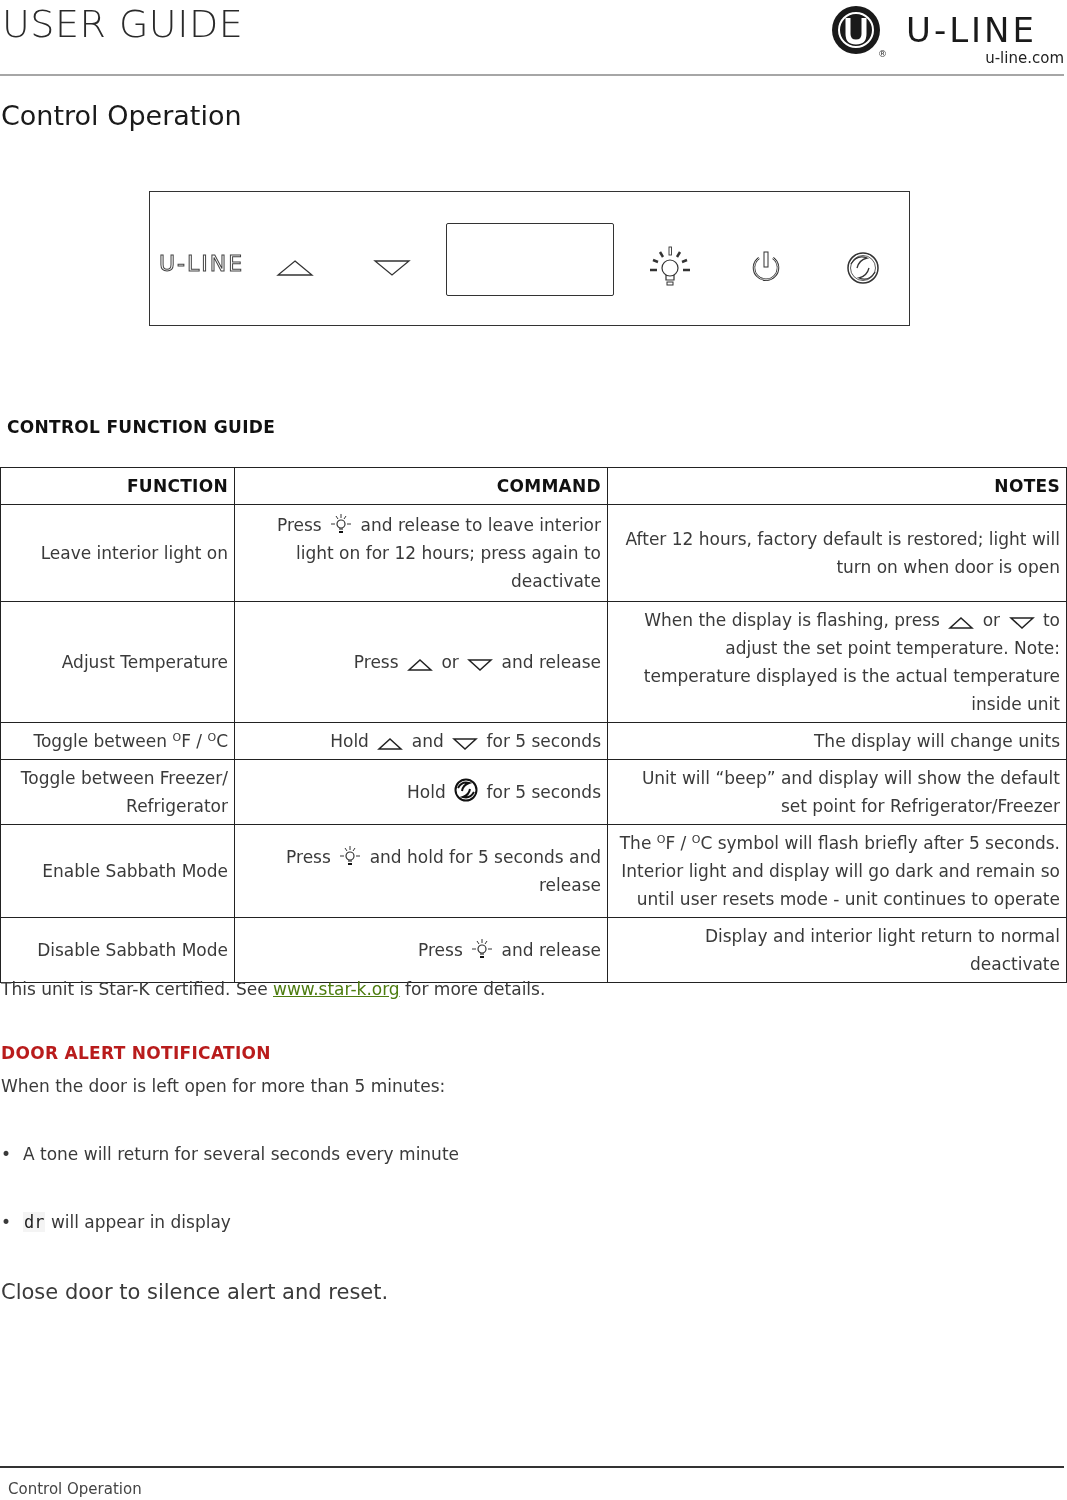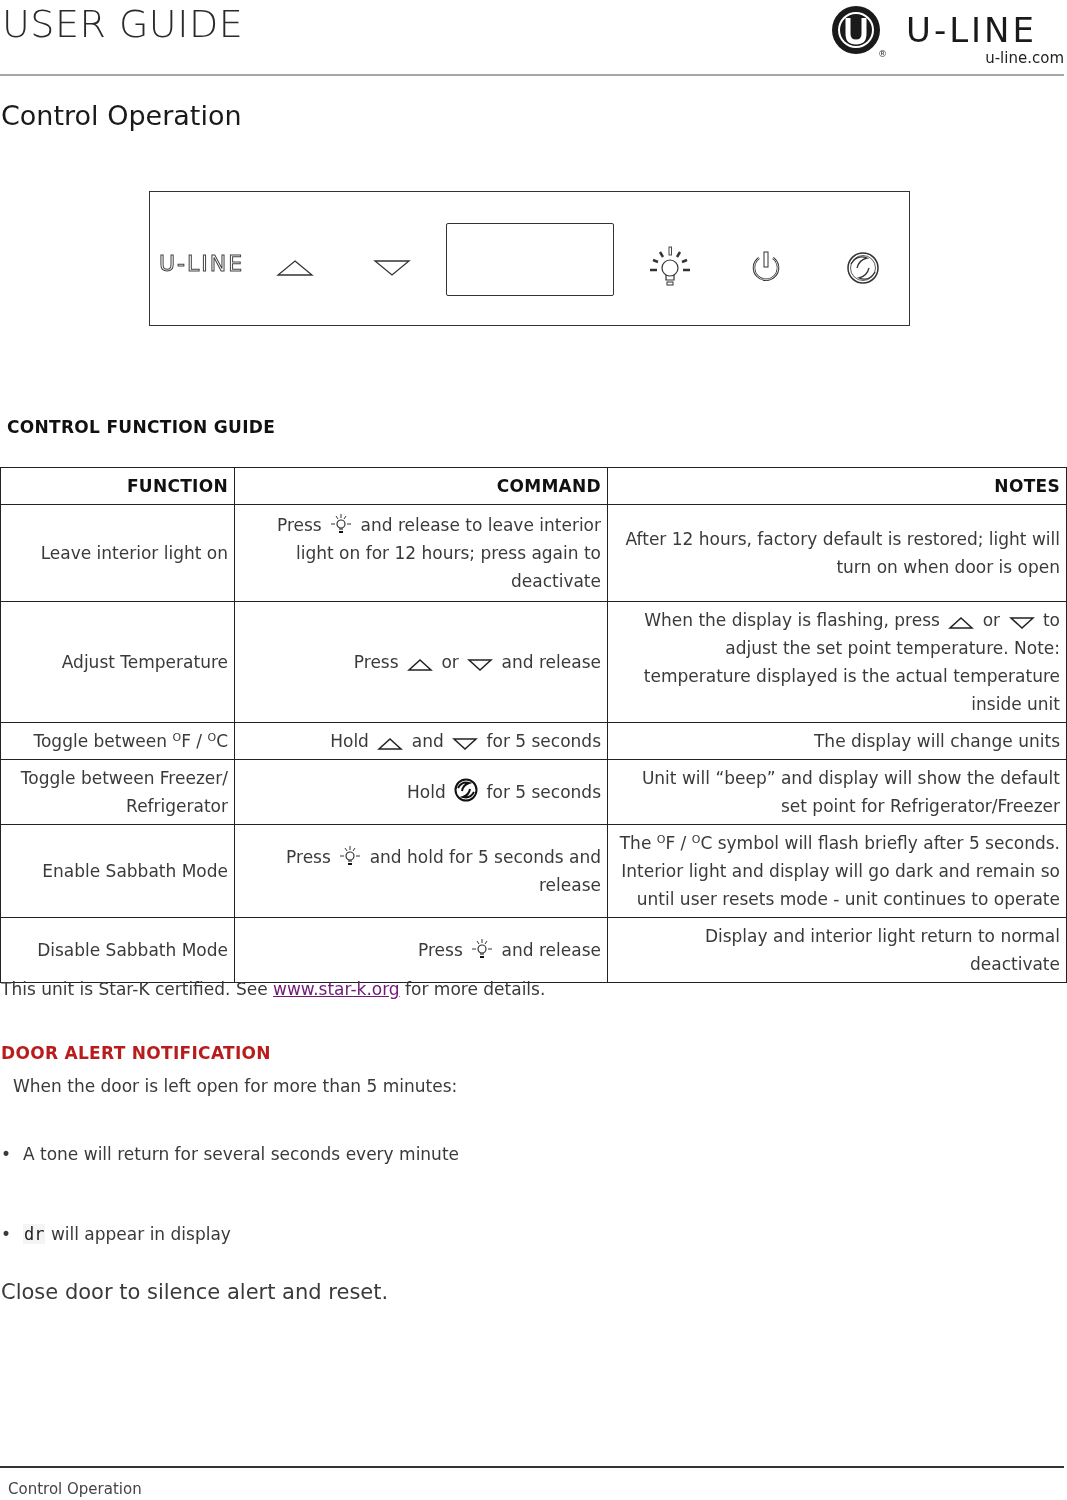--- a/index.html
+++ b/index.html
@@ -33,24 +33,24 @@
   table.guide td, table.guide th {
     border: 1.5px solid #222; padding: 4px 6px; vertical-align: middle; text-align: right; line-height: 28px;
   }
   table.guide th { font-weight: bold; color: #111; letter-spacing: 0.3px; height: 26px; }
   table.guide td.c1 { width: 221px; }
   table.guide td.c2 { width: 360px; }
   .ico { display: inline-block; vertical-align: -4px; margin: 0 3px; }
   sup { font-size: 11px; vertical-align: 6px; line-height: 0; }
 
   .star-k { position: absolute; left: 1px; top: 979px; font-size: 17px; color: #3a3a3a; }
-  .star-k a { color: #701a75; text-decoration: underline; }
+  .star-k a { color: #4d7c0f; text-decoration: underline; }
 
   .door-heading { position: absolute; left: 1px; top: 1043px; font-size: 17px; font-weight: bold; color: #b91c1c; letter-spacing: 0.3px; }
-  .door-intro { position: absolute; left: 1px; top: 1076px; font-size: 17px; color: #3a3a3a; margin-left: 12px; }
+  .door-intro { position: absolute; left: 1px; top: 1076px; font-size: 17px; color: #3a3a3a; }
   .bullet { position: absolute; left: 1px; font-size: 17px; color: #3a3a3a; }
   .bullet .dot { display: inline-block; width: 22px; }
   .door-close { position: absolute; left: 1px; top: 1280px; font-size: 21px; color: #3a3a3a; }
 
   .footer-rule { position: absolute; left: 0; top: 1466px; width: 1064px; height: 2px; background: #333; }
   .footer-text { position: absolute; left: 8px; top: 1480px; font-size: 15px; color: #444; }
 </style>
 </head>
 <body>
 
@@ -246,21 +246,21 @@
   <a>www.star-k.org</a>
   <span>for more details.</span>
 </div>
 
 <div class="door-heading">DOOR ALERT NOTIFICATION</div>
 <div class="door-intro">When the door is left open for more than 5 minutes:</div>
 
 <div class="bullet" style="top:1144px;">
   <span class="dot">•</span><span>A tone will return for several seconds every minute</span>
 </div>
-<div class="bullet" style="top:1212px;margin-top:12px;">
+<div class="bullet" style="top:1212px;">
   <span class="dot">•</span><span style="font-family:'DejaVu Sans Mono', monospace; color:#222; background:#f4f4f4; padding:0 1px;">dr</span>
   <span>will appear in display</span>
 </div>
 
 <div class="door-close">Close door to silence alert and reset.</div>
 
 <div class="footer-rule"></div>
 <div class="footer-text">Control Operation</div>
 
 </body></html>

